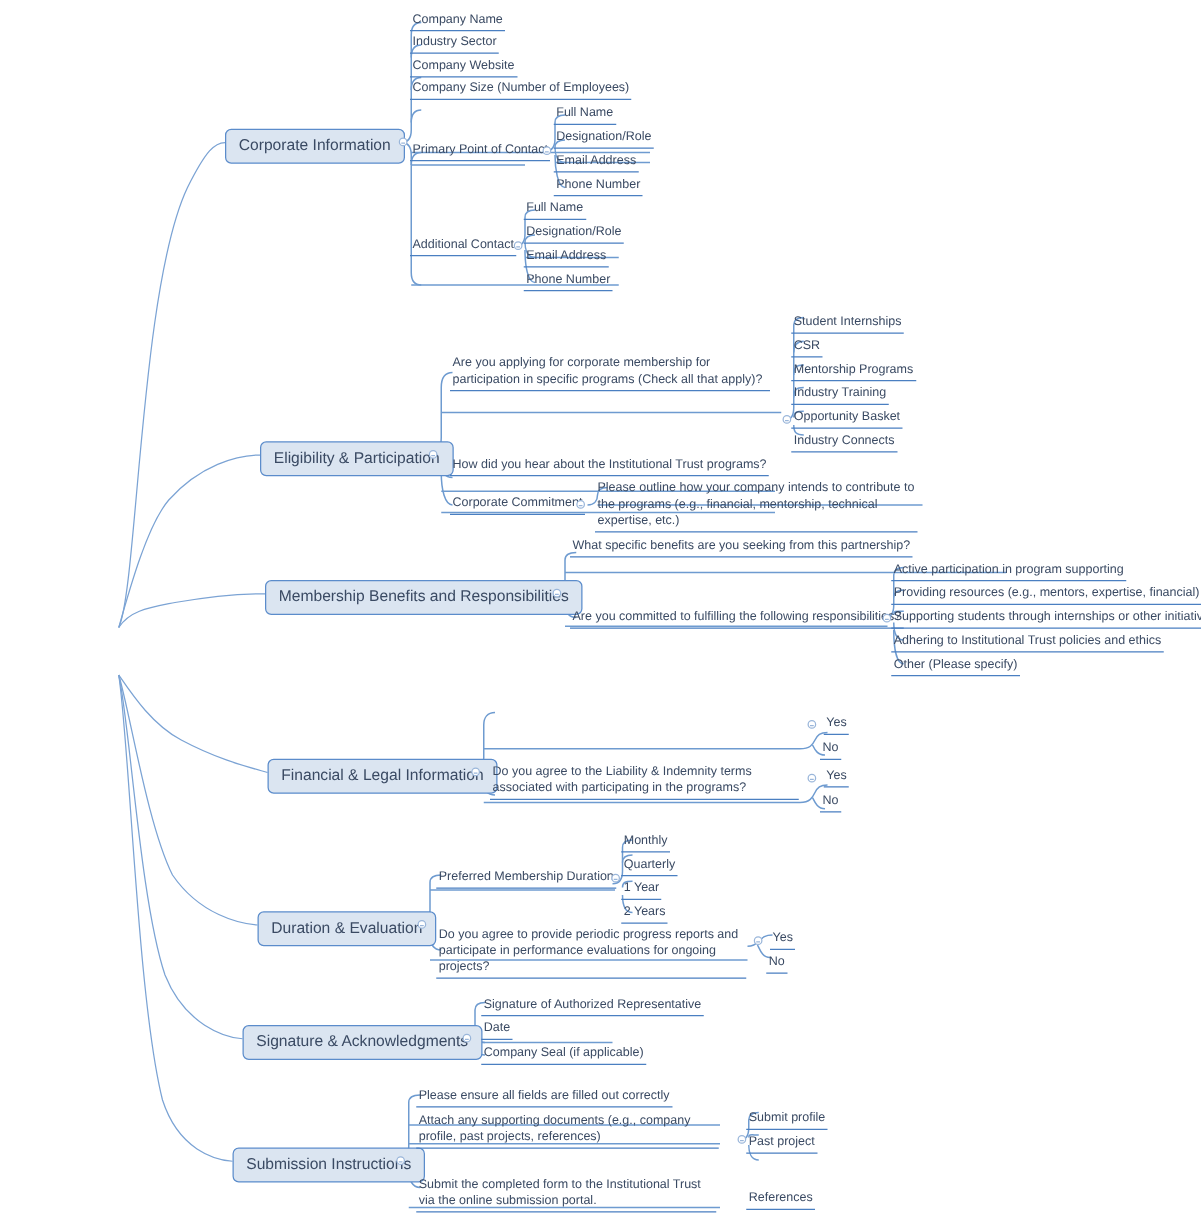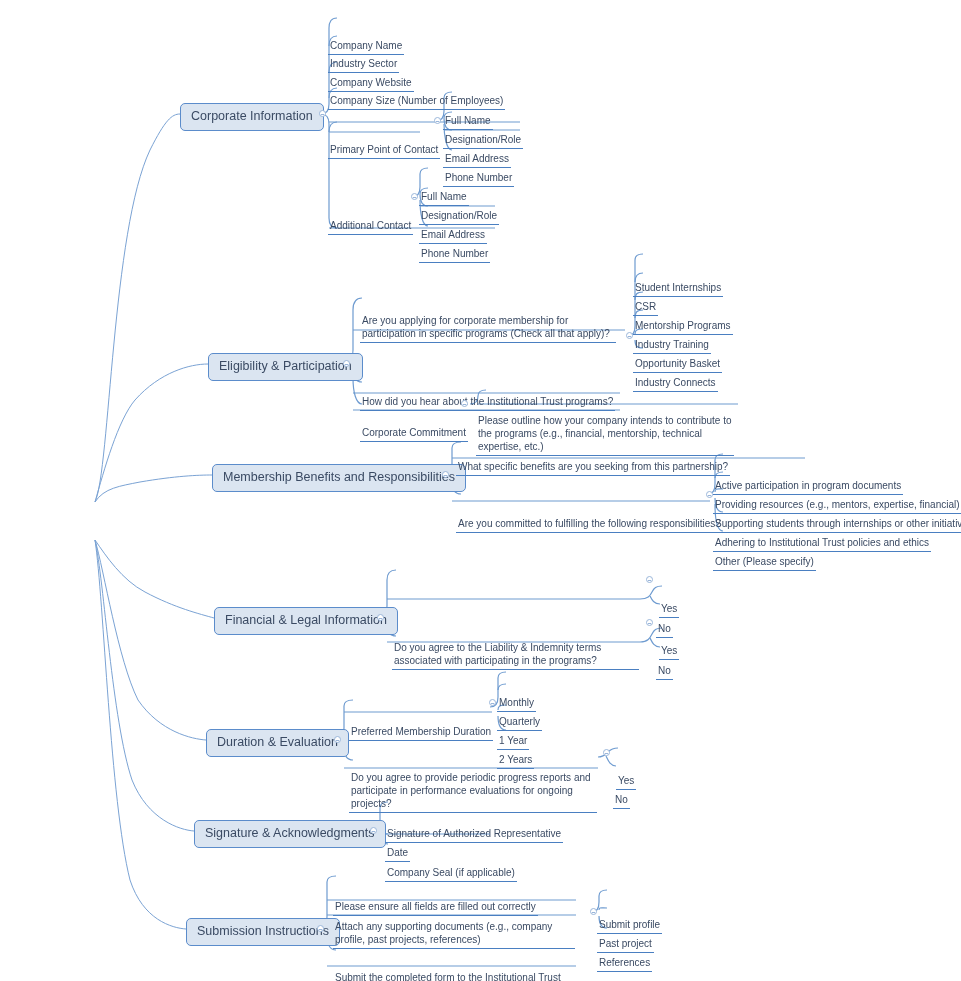--- a/index.html
+++ b/index.html
@@ -52,21 +52,20 @@
     padding:6px 10px 7px 10px;
   }
 
   
   .leaf{
     color:#3a4a63;
     font-size:10px;
     line-height:13px;
     padding:0 2px 2px 2px;
     border-bottom:1.4px solid #4a7fc1;
-    margin-top:30px;
   }
   .leaf.wrap{white-space:normal;}
 
   
   .coldot{
     position:absolute;
     width:7px;height:7px;
     box-sizing:border-box;
     border:1px solid #9ab6da;
     border-radius:50%;
@@ -246,21 +245,21 @@
   <div class="node leaf wrap" style="left:476px;top:384px;width:258px;">Please outline how your company intends to contribute to the programs (e.g., financial, mentorship, technical expertise, etc.)</div>
 
   <div class="node branch" style="left:212px;top:464px;">Membership Benefits and Responsibilities</div>
   <span class="coldot" style="left:442px;top:471px;"></span>
 
   <div class="node leaf" style="left:456px;top:430px;">What specific benefits are you seeking from this partnership?</div>
 
   <div class="node leaf" style="left:456px;top:487px;">Are you committed to fulfilling the following responsibilities?</div>
   <span class="coldot" style="left:706px;top:491px;"></span>
 
-  <div class="node leaf" style="left:713px;top:449px;">Active participation in program documents</div>
+  <div class="node leaf" style="left:713px;top:449px;">Active participation in program supporting</div>
   <div class="node leaf" style="left:713px;top:468px;">Providing resources (e.g., mentors, expertise, financial)</div>
   <div class="node leaf" style="left:713px;top:487px;">Supporting students through internships or other initiatives</div>
   <div class="node leaf" style="left:713px;top:506px;">Adhering to Institutional Trust policies and ethics</div>
   <div class="node leaf" style="left:713px;top:525px;">Other (Please specify)</div>
 
   <div class="node branch" style="left:214px;top:607px;text-align:right;">Financial &amp; Legal Information</div>
   <span class="coldot" style="left:377px;top:614px;"></span>
 
   <span class="coldot" style="left:646px;top:576px;"></span>
   <div class="node leaf" style="left:659px;top:572px;">Yes</div>
@@ -296,17 +295,17 @@
 
   <div class="node branch" style="left:186px;top:918px;">Submission Instructions</div>
   <span class="coldot" style="left:317px;top:925px;"></span>
 
   <div class="node leaf" style="left:333px;top:870px;">Please ensure all fields are filled out correctly</div>
 
   <div class="node leaf wrap" style="left:333px;top:890px;width:242px;">Attach any supporting documents (e.g., company profile, past projects, references)</div>
   <span class="coldot" style="left:590px;top:908px;"></span>
   <div class="node leaf" style="left:597px;top:888px;">Submit profile</div>
   <div class="node leaf" style="left:597px;top:907px;">Past project</div>
-  <div class="node leaf" style="left:597px;top:926px;">References</div>
+  <div class="node leaf" style="left:597px;top:952px;">References</div>
 
   <div class="node leaf wrap" style="left:333px;top:941px;width:240px;">Submit the completed form to the Institutional Trust via the online submission portal.</div>
 
 </div>
 
 </body></html>

